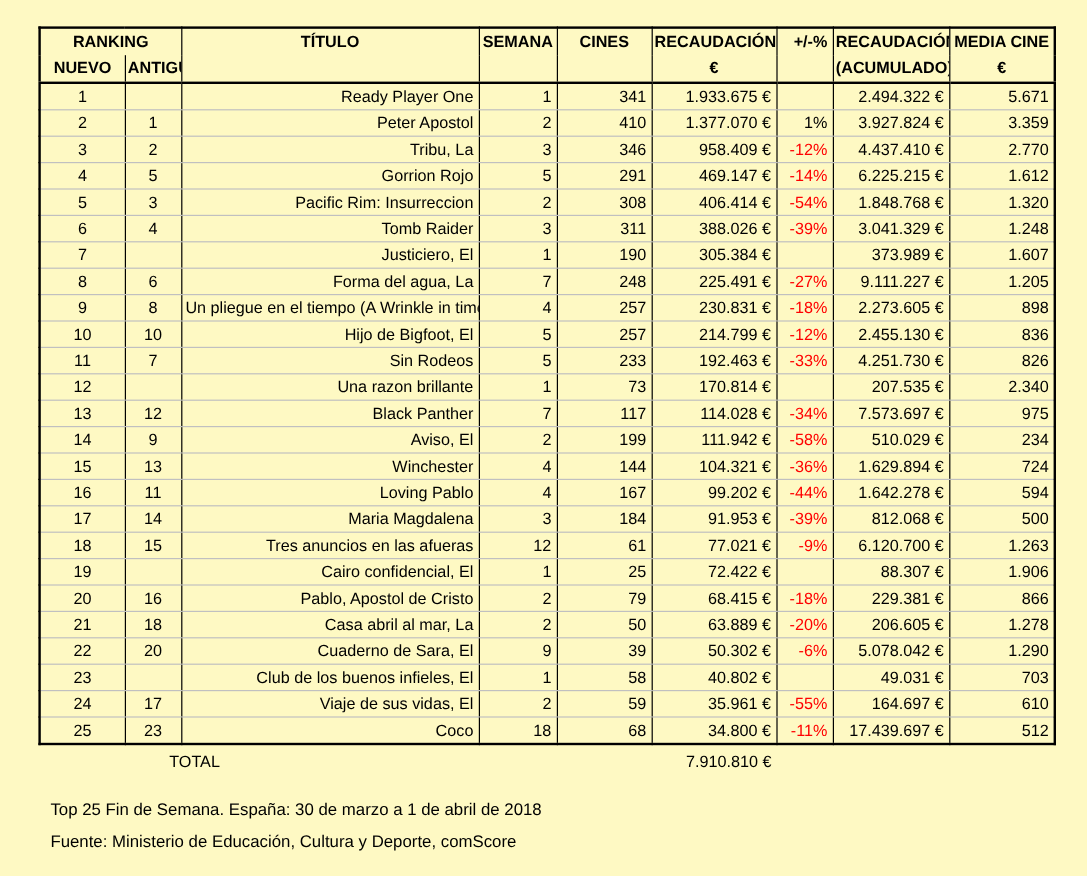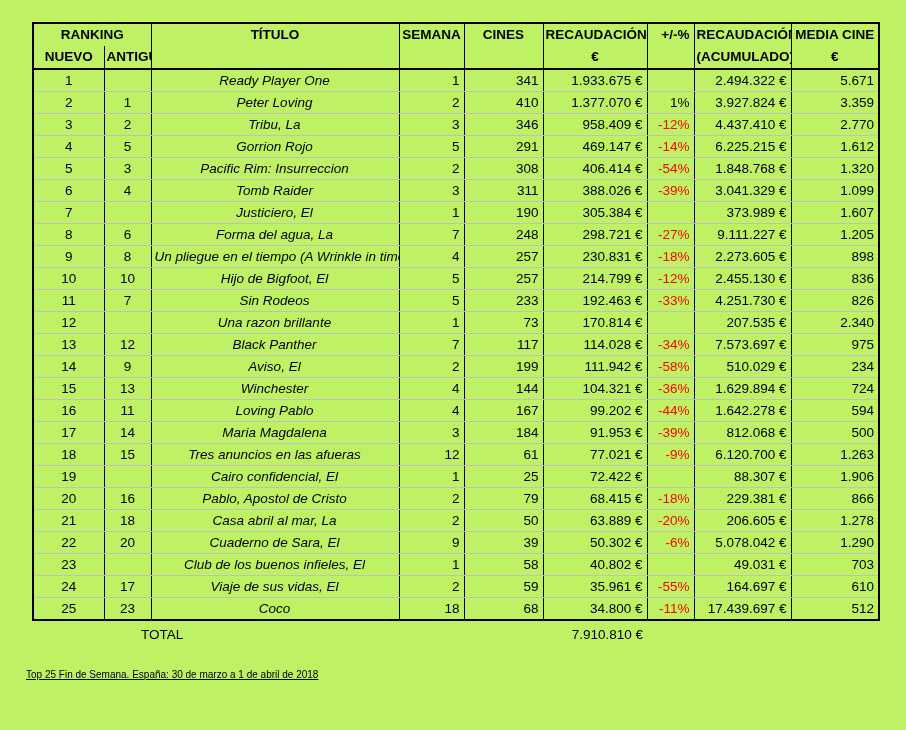--- a/index.html
+++ b/index.html
@@ -5,21 +5,21 @@
   * { box-sizing: border-box; margin: 0; padding: 0; }
   html, body { background: #ffffff; }
   body {
     width: 906px; height: 730px;
     font-family: "Liberation Sans", sans-serif;
     color: #000000;
   }
   .canvas {
     position: relative;
     width: 906px; height: 730px;
-    background: #bef264;
+    background: #fef9c3;
     overflow: hidden;
   }
 
   table.boxoffice {
     position: absolute;
     left: 32px; top: 22px;
     width: 846px;
     border-collapse: collapse;
     table-layout: fixed;
     border: 2px solid #000000;
@@ -48,39 +48,38 @@
     padding: 0 4px;
     border-right: 1px solid #000000;
     border-bottom: 1px solid #C0C0C0;
     white-space: nowrap;
     overflow: hidden;
     line-height: 21px;
   }
   tbody td:last-child { border-right: 0; }
   td.center { text-align: center; }
   td.num    { text-align: right; }
-  td.title  { text-align: center; padding-left: 3px; font-style: italic; }
+  td.title  { text-align: right; padding-left: 3px; }
   td.pct.neg { color: #FF0000; }
 
   .total-row {
     position: absolute;
     left: 32px; top: 624px;
     width: 846px; height: 22px;
     font-size: 13.5px;
     line-height: 22px;
   }
   .total-label { position: absolute; left: 109px; }
   .total-value { position: absolute; right: 235px; margin-left: 36px; }
 
   .footnotes {
     position: absolute;
-    left: 26px; top: 661px;
-    font-size: 10px;
+    left: 42px; top: 661px;
+    font-size: 14px;
     line-height: 27px;
-    text-decoration: underline;
   }
 </style>
 </head>
 <body>
 
 <div class="canvas">
 
   <table class="boxoffice">
     <colgroup>
       <col style="width:71px">
@@ -140,21 +139,21 @@
       <td class="num">1</td>
       <td class="num">341</td>
       <td class="num">1.933.675 €</td>
       <td class="num pct"></td>
       <td class="num">2.494.322 €</td>
       <td class="num">5.671</td>
     </tr>
         <tr>
       <td class="center">2</td>
       <td class="center">1</td>
-      <td class="title">Peter Loving</td>
+      <td class="title">Peter Apostol</td>
       <td class="num">2</td>
       <td class="num">410</td>
       <td class="num">1.377.070 €</td>
       <td class="num pct">1%</td>
       <td class="num">3.927.824 €</td>
       <td class="num">3.359</td>
     </tr>
         <tr>
       <td class="center">3</td>
       <td class="center">2</td>
@@ -190,40 +189,40 @@
     </tr>
         <tr>
       <td class="center">6</td>
       <td class="center">4</td>
       <td class="title">Tomb Raider</td>
       <td class="num">3</td>
       <td class="num">311</td>
       <td class="num">388.026 €</td>
       <td class="num pct neg">-39%</td>
       <td class="num">3.041.329 €</td>
-      <td class="num">1.099</td>
+      <td class="num">1.248</td>
     </tr>
         <tr>
       <td class="center">7</td>
       <td class="center"></td>
       <td class="title">Justiciero, El</td>
       <td class="num">1</td>
       <td class="num">190</td>
       <td class="num">305.384 €</td>
       <td class="num pct"></td>
       <td class="num">373.989 €</td>
       <td class="num">1.607</td>
     </tr>
         <tr>
       <td class="center">8</td>
       <td class="center">6</td>
       <td class="title">Forma del agua, La</td>
       <td class="num">7</td>
       <td class="num">248</td>
-      <td class="num">298.721 €</td>
+      <td class="num">225.491 €</td>
       <td class="num pct neg">-27%</td>
       <td class="num">9.111.227 €</td>
       <td class="num">1.205</td>
     </tr>
         <tr>
       <td class="center">9</td>
       <td class="center">8</td>
       <td class="title">Un pliegue en el tiempo (A Wrinkle in time</td>
       <td class="num">4</td>
       <td class="num">257</td>
@@ -411,15 +410,16 @@
       </tbody>
   </table>
 
   <div class="total-row">
     <span class="total-label">TOTAL</span>
     <span class="total-value">7.910.810 €</span>
   </div>
 
   <div class="footnotes">
     <div>Top 25 Fin de Semana. España: 30 de marzo a 1 de abril de 2018</div>
+    <div>Fuente: Ministerio de Educación, Cultura y Deporte, comScore</div>
   </div>
 
 </div>
 
 </body></html>

